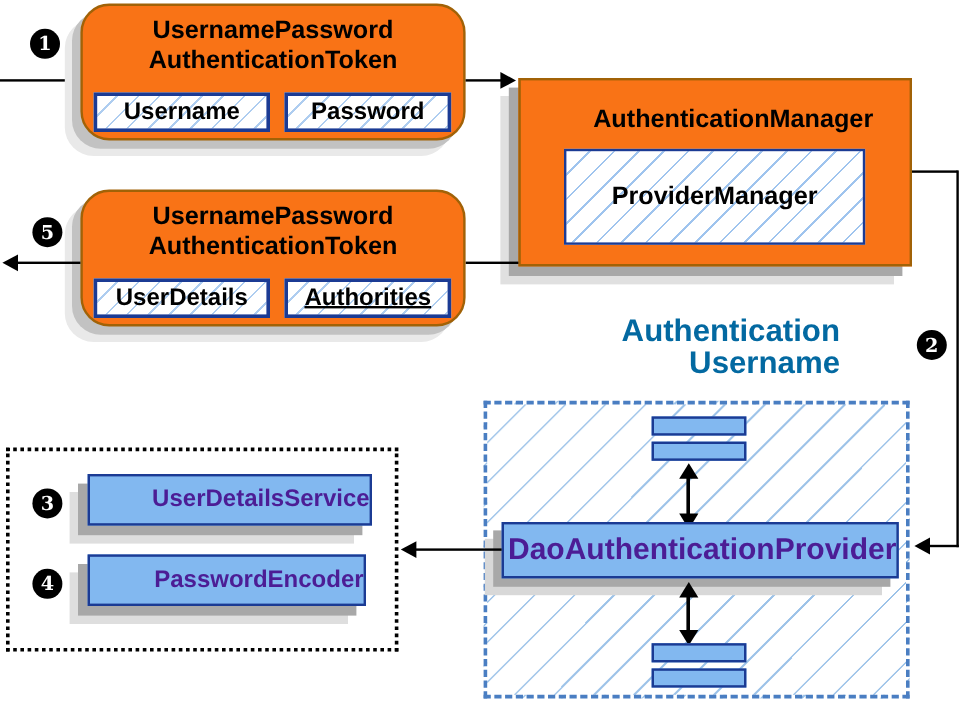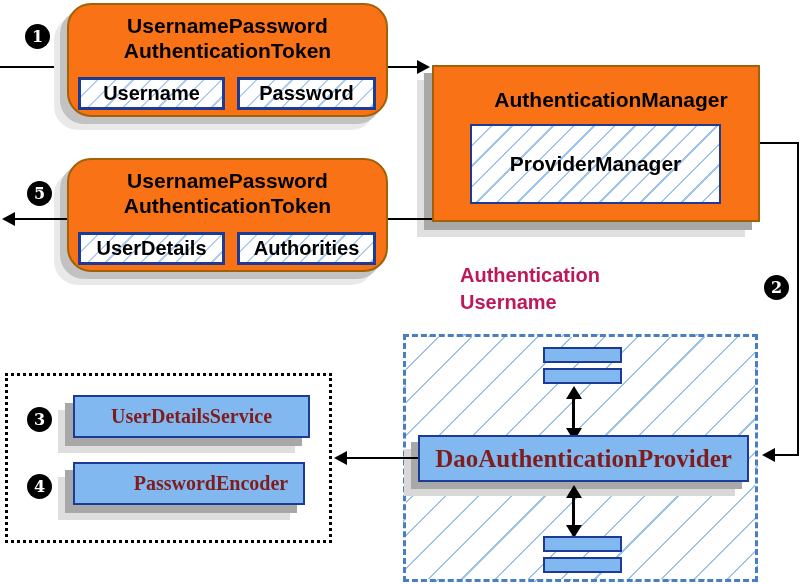--- a/index.html
+++ b/index.html
@@ -42,27 +42,26 @@
     background:#fff repeating-linear-gradient(135deg, rgba(0,0,0,0) 0 13px, #9fc4ee 13px 14.5px);
   }
   .dashed-area {
     position:absolute; border:3px dashed #4a7ec2;
     background:#fff repeating-linear-gradient(135deg, rgba(0,0,0,0) 0 22px, #9cc2e8 22px 23.5px);
   }
   .dotted-area { position:absolute; border:3px dotted #000; background:#fff; }
   .bar { position:absolute; width:79px; height:16px; background:#82b8f0; border:2px solid #1b3b94; }
   .service {
     position:absolute; background:#82b8f0; border:2px solid #1b3b94;
-    display:flex; align-items:center; justify-content:center;
-    font-weight:bold; font-size:20px; color:#7f1d1d;
+    display:flex; align-items:center; justify-content:flex-end;
+    font-weight:bold; font-size:20px; color:#4c1d95;
     box-shadow:-8px 8px 0 #a8a8a8, -15px 15px 0 #dedede;
-    font-family:Liberation Serif, serif;
   }
-  .flowtitle { position:absolute; text-align:left; font-weight:bold; font-size:20px;
-    line-height:27px; color:#be185d; }
+  .flowtitle { position:absolute; text-align:right; font-weight:bold; font-size:26px;
+    line-height:27px; color:#0369a1; }
 </style>
 </head>
 <body>
 
 <div class="canvas">
 
   <div class="line" style="left:0px;top:66px;width:67px;height:2px;"></div>
   <div class="step" style="left:25px;top:24px;">
     <span>1</span>
   </div>
@@ -101,21 +100,21 @@
   <div class="line" style="left:388px;top:218px;width:44px;height:2px;"></div>
 
   <div class="bigbox rounded" style="left:67px;top:158px;width:321px;height:114px;">
     <div class="boxtitle">
       <div>UsernamePassword</div>
       <div>AuthenticationToken</div>
     </div>
     <div class="hatchbox" style="left:9px;top:72px;width:147px;height:33px;align-items:center;">
       <span>UserDetails</span>
     </div>
-    <div class="hatchbox" style="left:168px;top:72px;width:139px;height:33px;">
+    <div class="hatchbox" style="left:168px;top:72px;width:139px;height:33px;text-decoration:underline;">
       <span>Authorities</span>
     </div>
   </div>
 
   <div class="line" style="left:9px;top:218px;width:58px;height:2px;"></div>
   <div class="arrow-l" style="left:2px;top:212px;"></div>
   <div class="step" style="left:27px;top:181px;">
     <span>5</span>
   </div>
 

